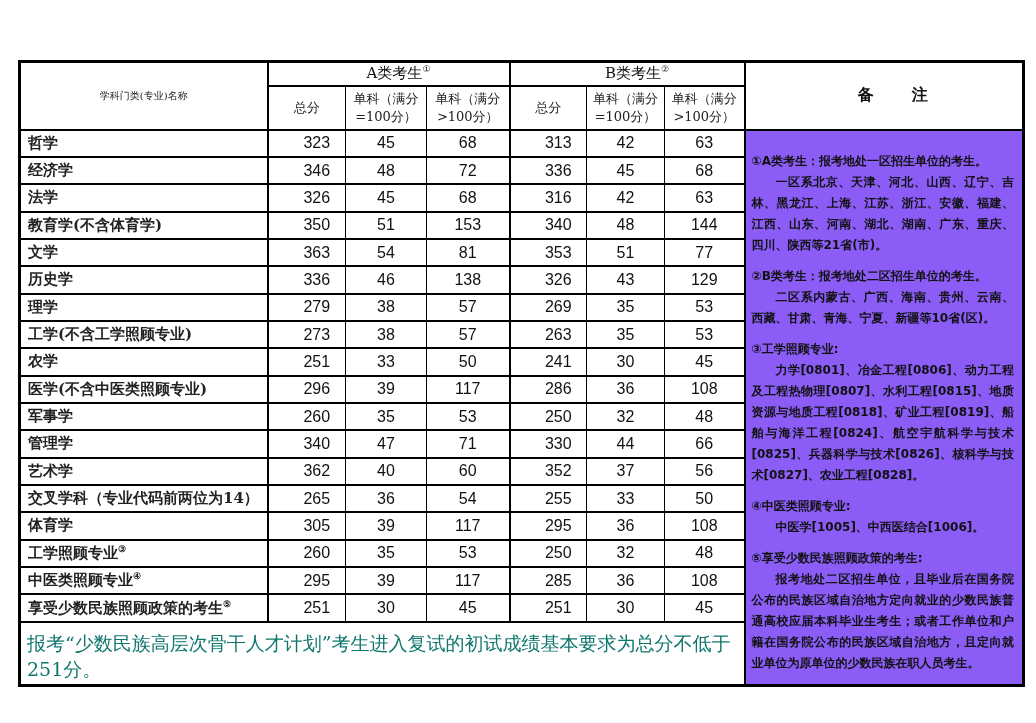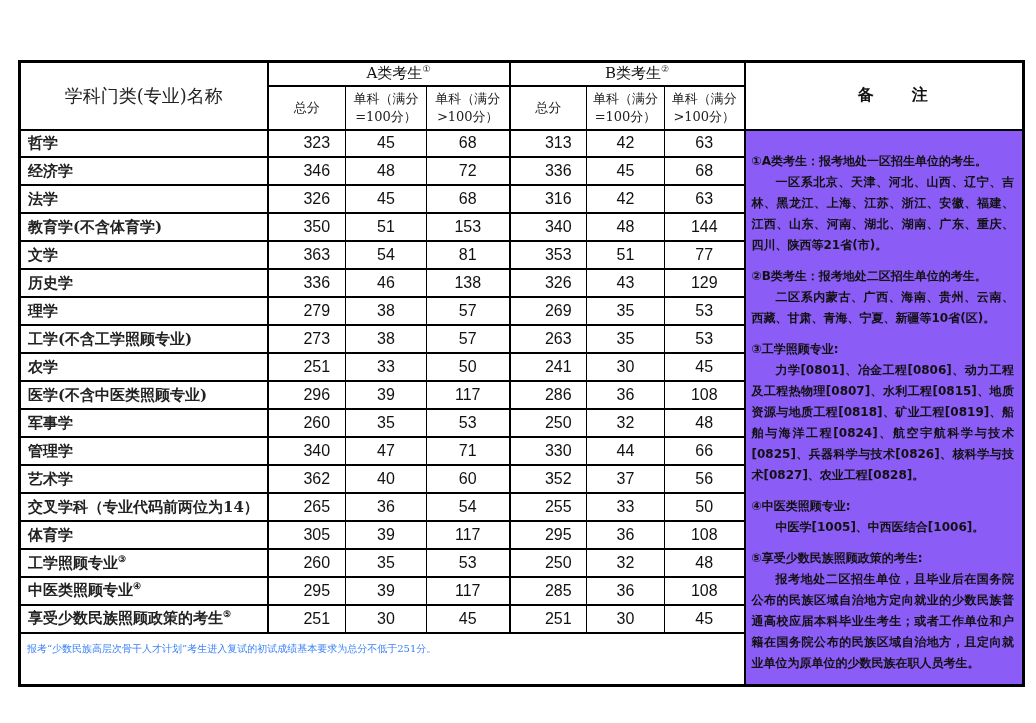--- a/index.html
+++ b/index.html
@@ -16,21 +16,21 @@
     border: 3px solid #000;
   }
   .score-table th, .score-table td {
     border-top: 2px solid #000; border-bottom: 2px solid #000;
     border-left: 1px solid #000; border-right: 1px solid #000;
     overflow: hidden;
   }
   .grp-l { border-left: 2.5px solid #000 !important; padding-left: 20px; }
   thead th { font-weight: normal; background: #fff; }
   .subject-head {
-    font-family: "DejaVu Serif", serif; font-size: 18px; text-align: center; color: #222;
+    font-family: "DejaVu Serif", serif; font-size: 10px; text-align: center; color: #222;
   }
   .group-head {
     height: 24px; font-family: "DejaVu Serif", serif; font-size: 15px; text-align: center; color: #111;
   }
   .group-head sup, .name-cell sup { font-size: 9px; vertical-align: super; }
   .remark-head {
     font-family: "DejaVu Serif", serif; font-size: 16px; font-weight: bold;
     text-align: center; letter-spacing: 2px; color: #111;
   }
   .sub-head {
@@ -49,21 +49,21 @@
     vertical-align: top; padding: 20px 8px 0 6px; background: #8b5cf6;
   }
   .note { margin-bottom: 10px; }
   .note p {
     font-family: "DejaVu Sans", sans-serif; font-weight: 700; font-size: 12px;
     line-height: 21px; color: #111; text-align: justify;
   }
   .note .note-body { text-indent: 2em; }
   .footer-cell {
     height: 50px; vertical-align: top; padding: 8px 8px 0 6px;
-    font-family: "DejaVu Serif", serif; font-size: 10px; color: #3b82f6;
+    font-family: "DejaVu Serif", serif; font-size: 19px; color: #0f766e;
     border-top: 2.5px solid #000;
   }
 </style>
 </head>
 <body>
 
 <div class="page">
 
   <table class="score-table">
     <colgroup>

